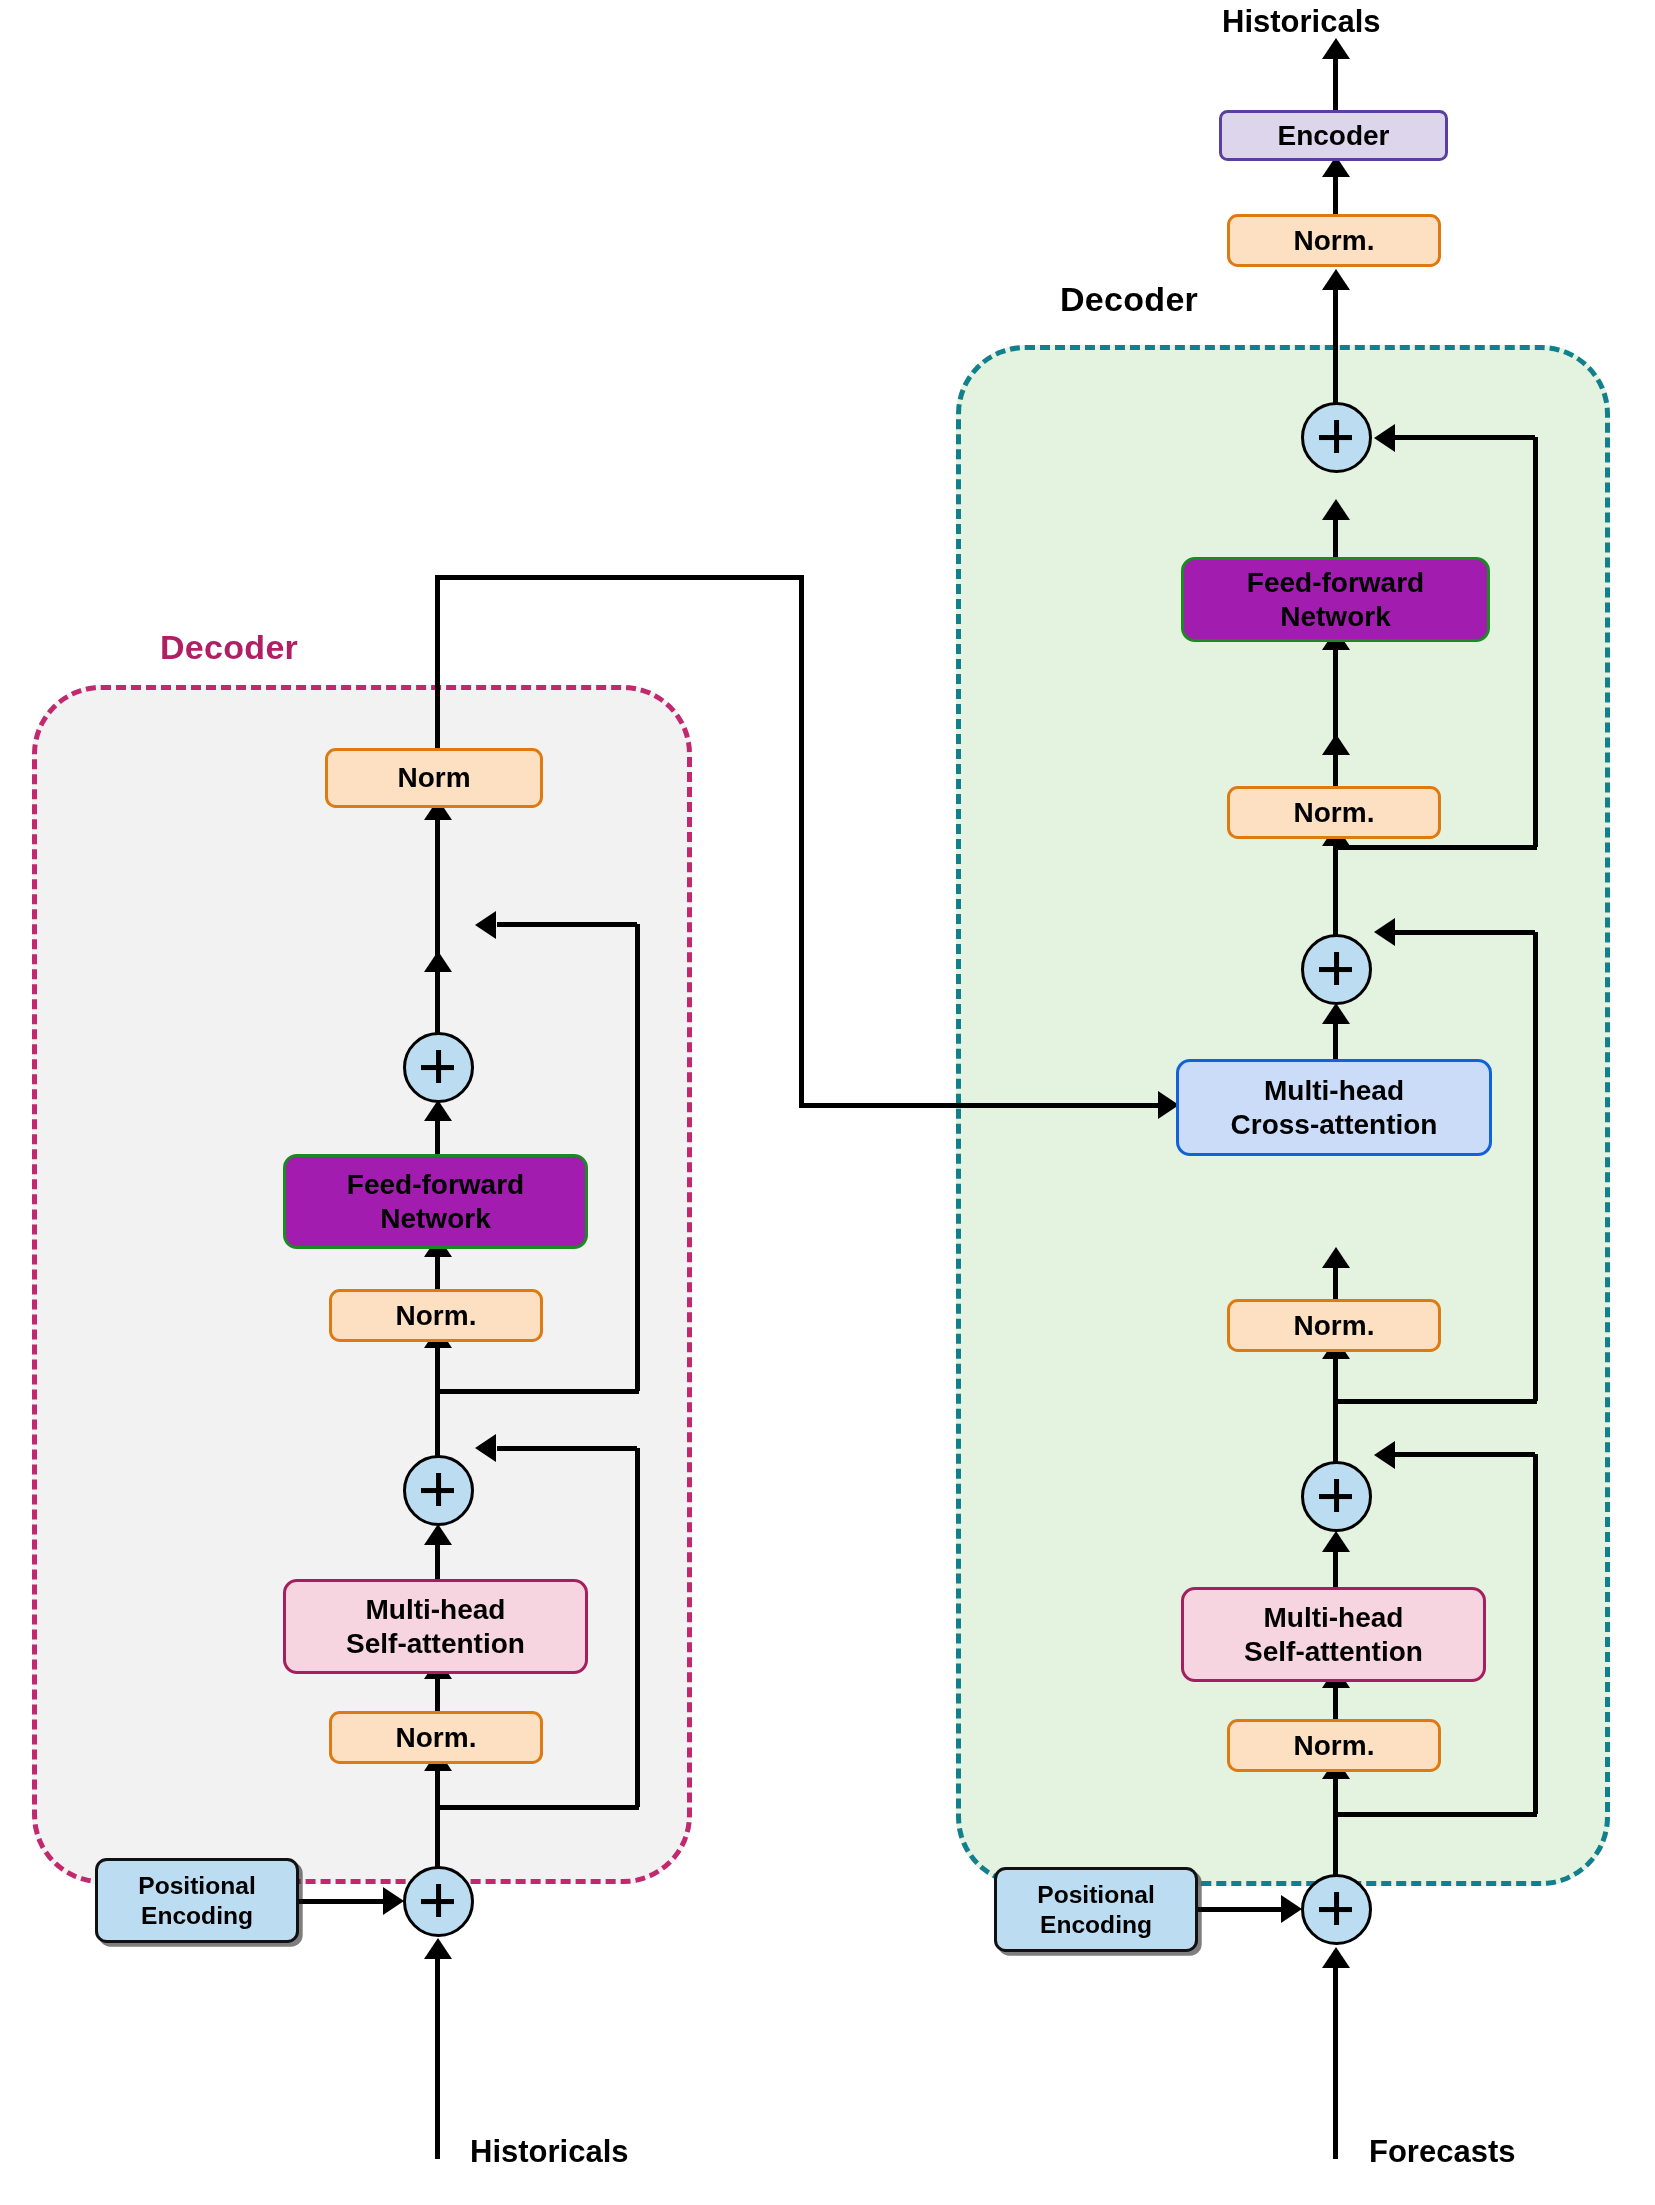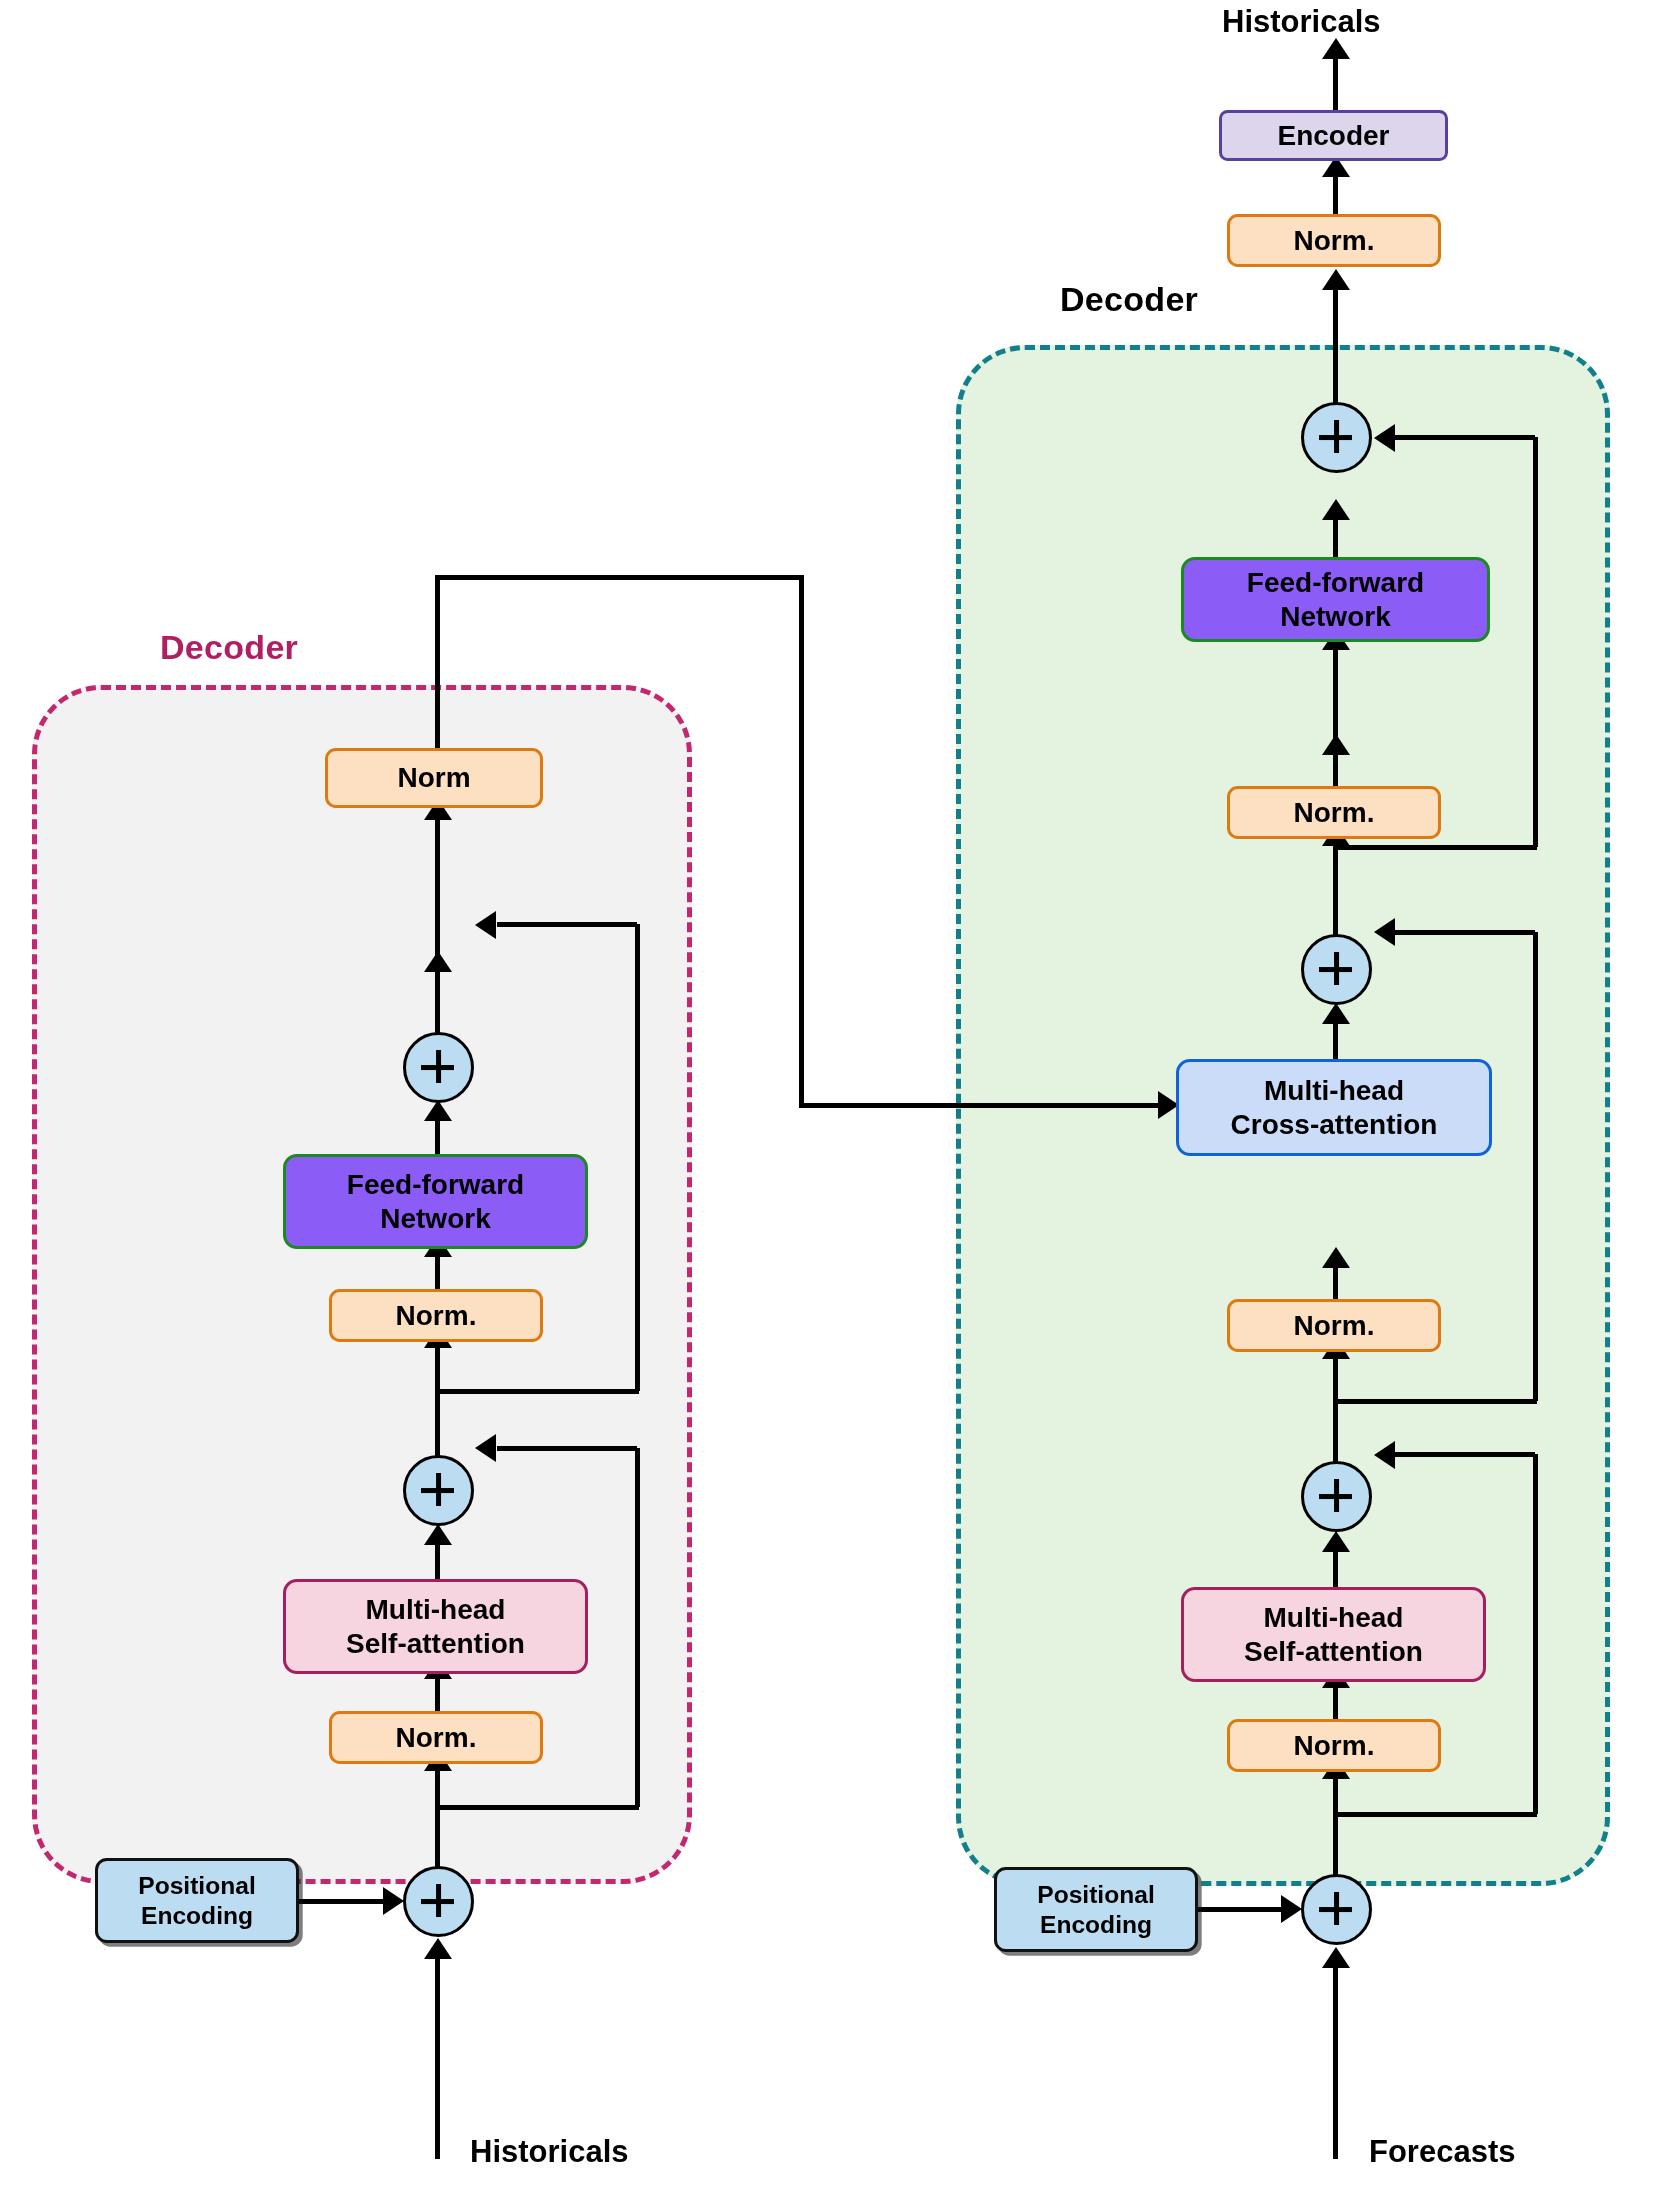--- a/index.html
+++ b/index.html
@@ -58,21 +58,21 @@
   }
   .node span{display:block;}
 
   .norm{
     background:#fde0c2;
     border:3.7px solid #dd7a11;
     font-size:28px;
     border-radius:10.7px;
   }
   .ffn{
-    background:#8b5cf6;
+    background:#a21caf;
     border:3.7px solid #1b8a22;
     font-size:28px;
     border-radius:14px;
   }
   .selfattn{
     background:#f6d5e1;
     border:3.7px solid #a51e5d;
     font-size:28px;
     border-radius:14px;
   }

